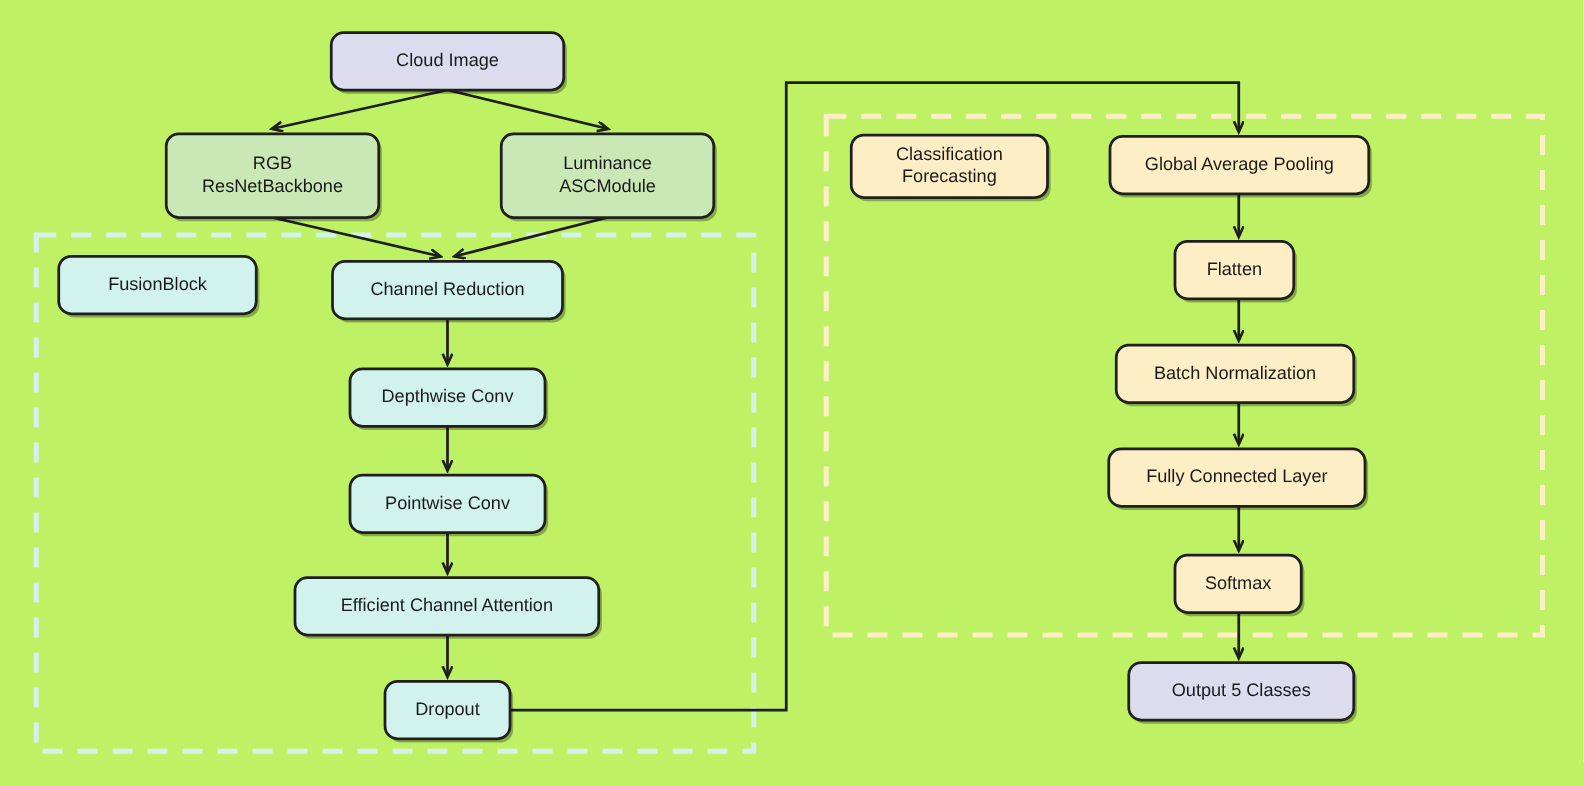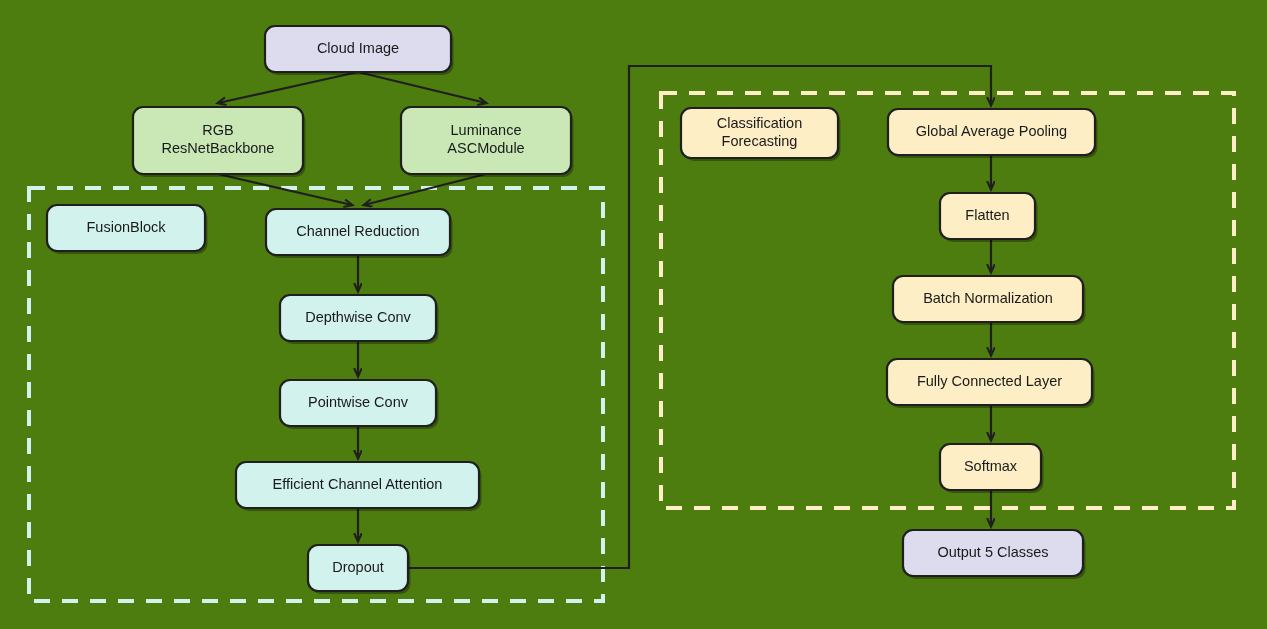--- a/index.html
+++ b/index.html
@@ -10,21 +10,21 @@
   body {
     width: 1267px;
     height: 629px;
     font-family: "Liberation Sans", sans-serif;
     overflow: hidden;
   }
   #diagram-root {
     position: relative;
     width: 1267px;
     height: 629px;
-    background: #4d7c0f;
+    background: #bef264;
   }
   svg#flow {
     display: block;
     width: 1267px;
     height: 629px;
   }
   .node-rect {
     stroke: #1f1f1f;
     stroke-width: 2.2;
   }

